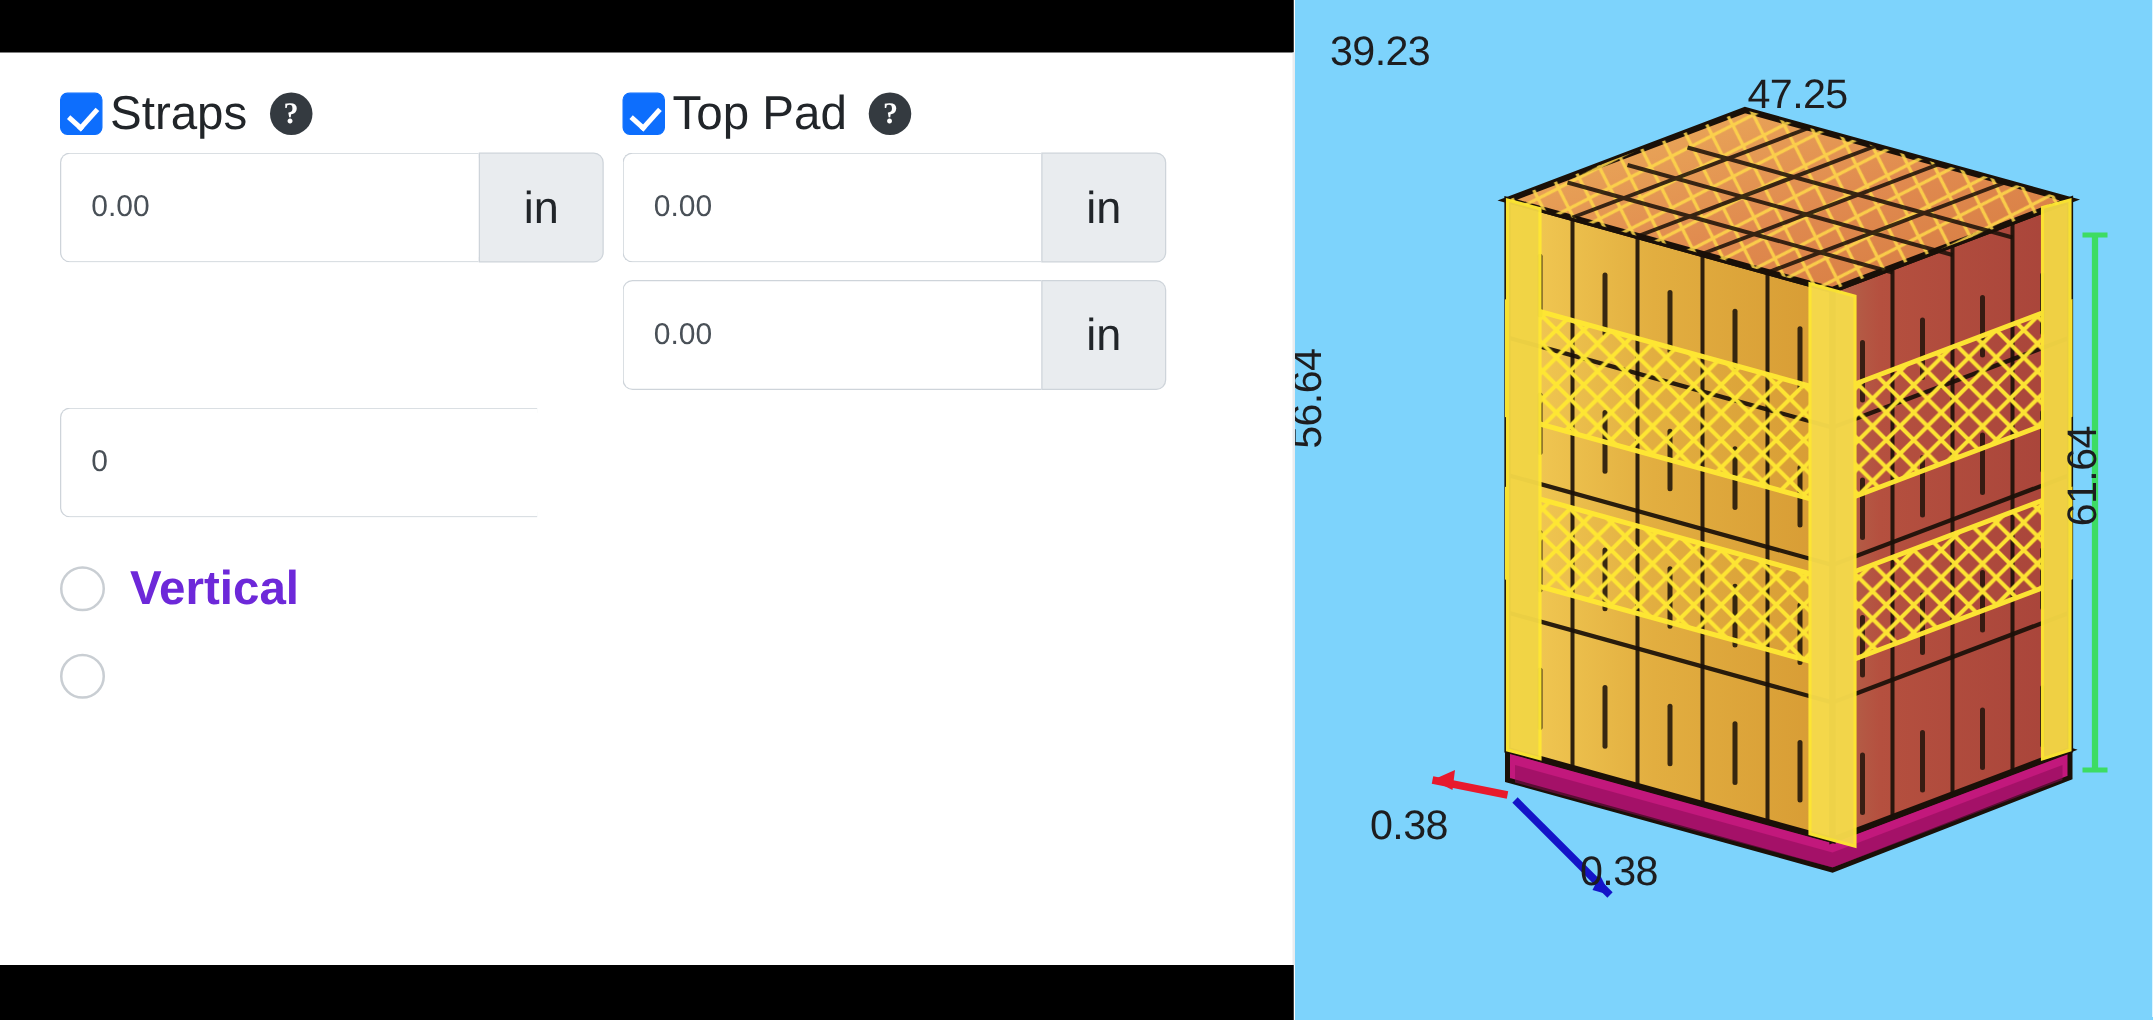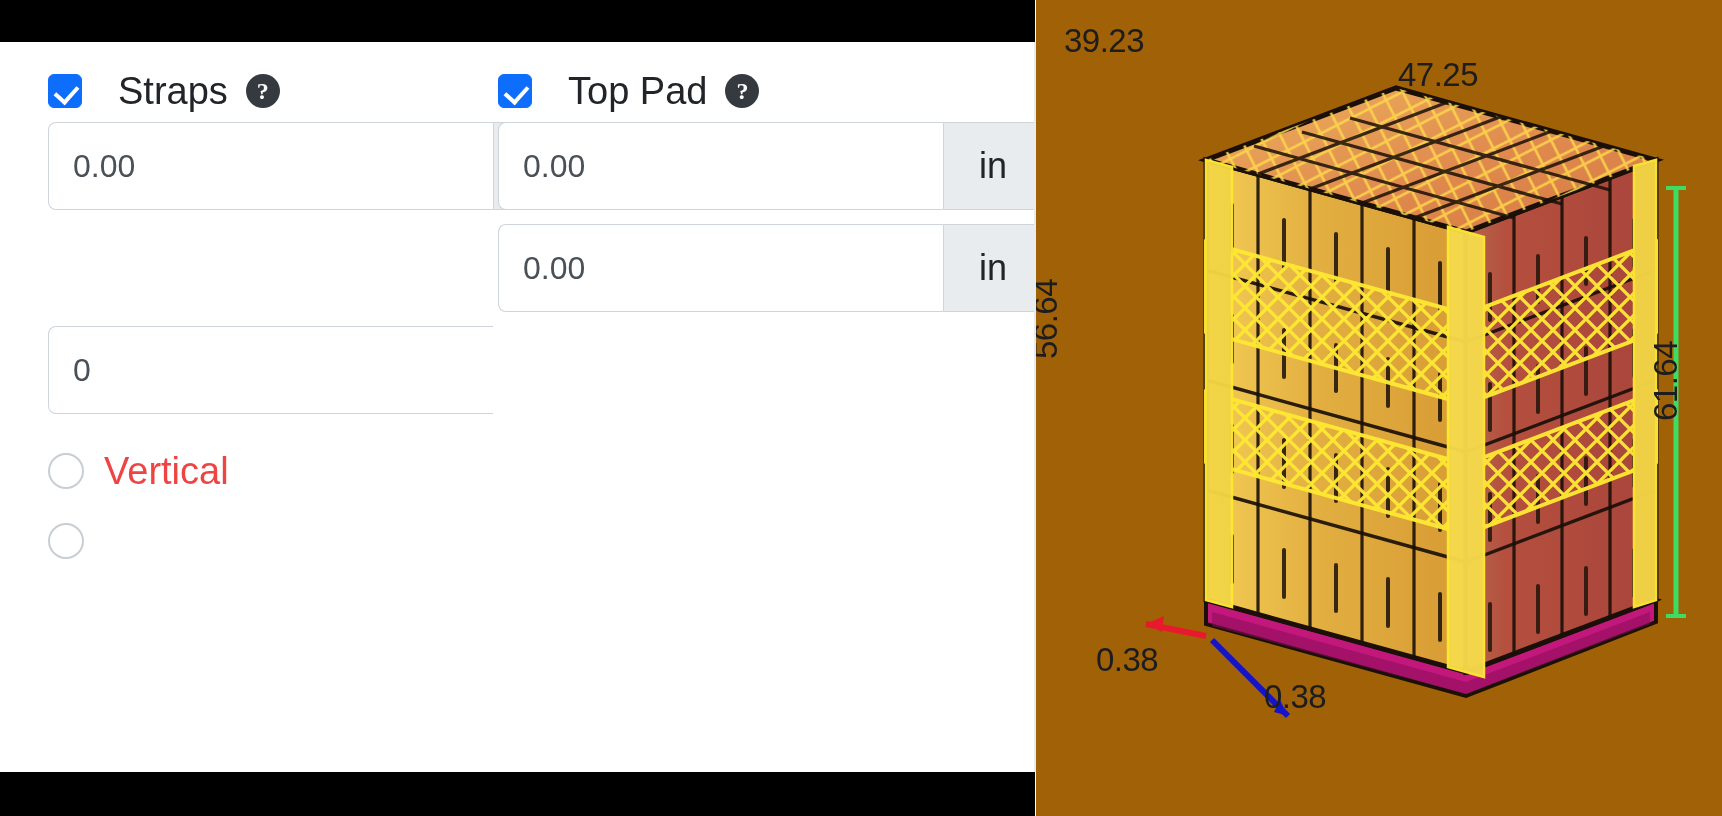--- a/index.html
+++ b/index.html
@@ -44,41 +44,41 @@
     background: #0d6efd; border: 1px solid #0d6efd;
     position: relative; flex: 0 0 auto;
   }
   .cbox::after {
     content: ""; position: absolute;
     left: 10px; top: 6px; width: 11px; height: 18px;
     border: solid #ffffff; border-width: 0 4px 4px 0;
     transform: rotate(42deg);
   }
   .check-label {
-    font-size: 38px; color: #212529; margin-left: 36px;
+    font-size: 38px; color: #212529; margin-left: 6px;
     white-space: nowrap; line-height: 1;
   }
   .help-icon {
     width: 34px; height: 34px; border-radius: 50%;
     background: #343a40; color: #ffffff;
     font-size: 24px; font-weight: bold;
     display: inline-flex; align-items: center; justify-content: center;
     margin-left: 18px; flex: 0 0 auto; line-height: 1;
     font-family: "Liberation Serif", serif;
   }
 
   
   .input-group { display: flex; height: 88px; margin-bottom: 14px; width: 382px; }
   .ig-field {
     flex: 1 1 auto;
     border: 1px solid #ced4da;
     border-right: none;
     border-radius: 8px 0 0 8px;
     background: #ffffff;
-    font-size: 32px; color: #495057;
+    font-size: 24px; color: #495057;
     padding: 0 0 0 24px;
     font-family: "Liberation Sans", sans-serif;
     outline: none;
   }
   .ig-addon {
     flex: 0 0 100px;
     border: 1px solid #ced4da;
     border-radius: 0 8px 8px 0;
     background: #e9ecef;
     color: #212529; font-size: 36px;
@@ -96,26 +96,26 @@
     flex: 0 0 auto; position: relative;
   }
   .radio-row.selected .radio-mark {
     background: #0d6efd; border-color: #0d6efd;
   }
   .radio-row.selected .radio-mark::after {
     content: ""; position: absolute;
     left: 9px; top: 9px; width: 14px; height: 14px;
     border-radius: 50%; background: #ffffff;
   }
-  .radio-label { font-size: 38px; color: #ef4444; margin-left: 20px; line-height: 1; }
+  .radio-label { font-size: 38px; color: #6d28d9; margin-left: 20px; line-height: 1; font-weight: bold; }
 
   
   .viewport {
     position: absolute; left: 1036px; top: 0;
-    width: 686px; height: 816px; background: #a16207;
+    width: 686px; height: 816px; background: #7dd3fc;
     overflow: hidden;
   }
   .viewport svg { display: block; }
 
   .dim {
     position: absolute;
     font-size: 33px; color: #1d1d1f;
     font-family: "Liberation Sans", sans-serif;
     white-space: nowrap; letter-spacing: -0.5px;
   }

